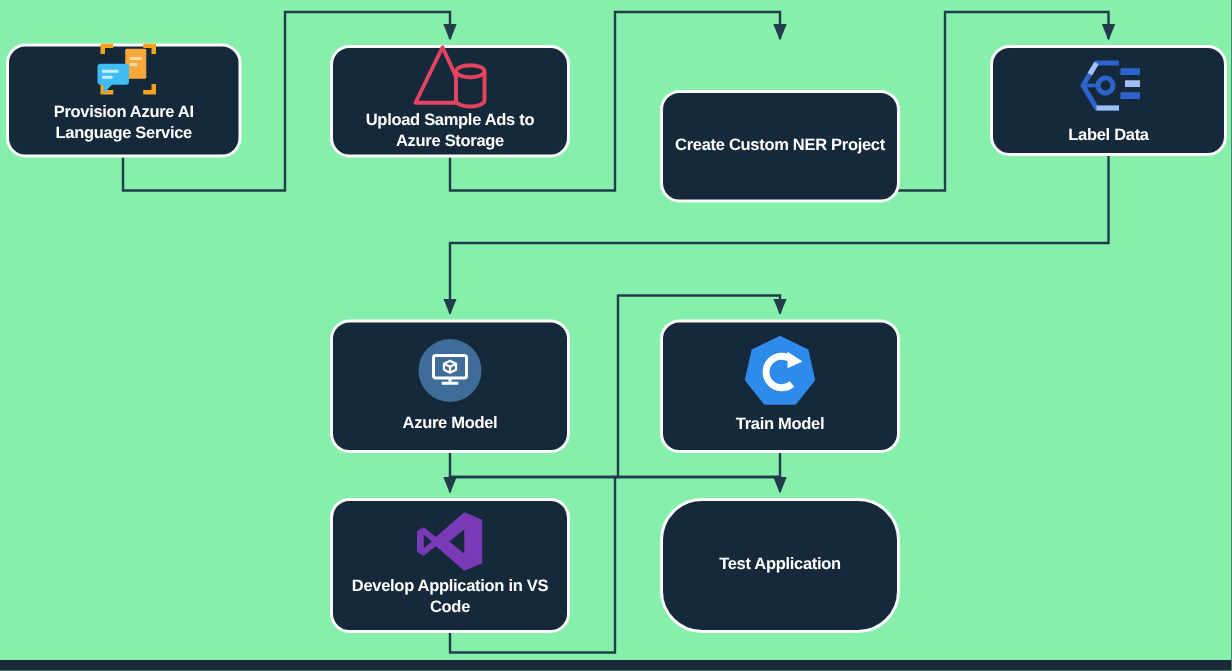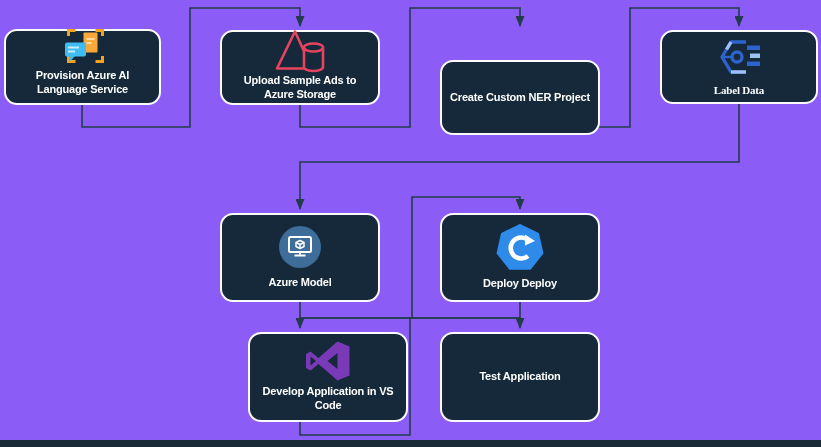--- a/index.html
+++ b/index.html
@@ -1,47 +1,47 @@
 <!DOCTYPE html>
 <html><head>
 <meta charset="utf-8">
 <style>
   html,body{margin:0;padding:0;background:#20323f;}
   .canvas{
     position:relative;width:821px;height:447px;overflow:hidden;
-    background:#8b5cf6;
+    background:#86efac;
     font-family:"Liberation Sans", sans-serif;
   }
   .edge-layer{position:absolute;left:0;top:0;width:821px;height:447px;}
   .node{
     position:absolute;box-sizing:border-box;
     background:#15293a;border:2px solid #fafafa;border-radius:13px;
     display:flex;flex-direction:column;align-items:center;justify-content:center;
     color:#ffffff;text-align:center;padding:3px 6px;
   }
   .node .label{
     font-size:11px;font-weight:700;line-height:1.27;letter-spacing:-0.2px;
     color:#ffffff;
   }
   .icon{display:flex;align-items:center;justify-content:center;}
   
   .n-provision{left:4px;top:29px;width:157px;height:76px;}
   .n-provision .icon{margin-top:-9px;margin-bottom:2px;}
   .n-upload{left:220px;top:30px;width:160px;height:75px;}
   .n-upload .icon{margin-top:-4px;margin-bottom:1px;}
   .n-ner{left:440px;top:30px;width:160px;height:75px;margin-top:30px;}
-  .n-label{left:660px;top:30px;width:158px;height:74px;font-family:Liberation Serif, serif;}
+  .n-label{left:660px;top:30px;width:158px;height:74px;}
   .n-label .icon{margin-bottom:7px;}
   .n-train{left:220px;top:213px;width:160px;height:89px;}
   .n-train .icon{margin-bottom:7px;}
   .n-deploy{left:440px;top:213px;width:160px;height:89px;}
   .n-deploy .icon{margin-bottom:5px;}
-  .n-develop{left:220px;top:332px;width:160px;height:90px;margin-left:28px;}
+  .n-develop{left:220px;top:332px;width:160px;height:90px;}
   .n-develop .icon{margin-bottom:4px;}
-  .n-test{left:440px;top:332px;width:160px;height:90px;}
+  .n-test{left:440px;top:332px;width:160px;height:90px;border-radius:28px;}
   .bottom-bar{position:absolute;left:0;bottom:0;width:821px;height:7px;background:#1a2a36;}
 </style>
 </head>
 <body>
 
 <div class="canvas">
 
   <svg class="edge-layer" width="821" height="447" viewBox="0 0 821 447">
     <defs>
       <marker id="arrow" markerUnits="userSpaceOnUse" markerWidth="11" markerHeight="9" refX="10" refY="4.5" orient="auto">
@@ -129,21 +129,21 @@
   </div>
 
   <div class="node n-deploy">
     <span class="icon">
       <svg width="48" height="48" viewBox="0 0 48 48">
         <polygon points="24,1.5 41.6,10 45.9,29 33.8,44.3 14.2,44.3 2.1,29 6.4,10" fill="#2e8bea" stroke="#2e8bea" stroke-width="3" stroke-linejoin="round"></polygon>
         <path d="M32,16 A10.5,10.5 0 1 0 32,32" fill="none" stroke="#ffffff" stroke-width="4.6"></path>
         <polygon points="29,10.5 39,17 29,21.5" fill="#ffffff"></polygon>
       </svg>
     </span>
-    <span class="label">Deploy Deploy</span>
+    <span class="label">Train Model</span>
   </div>
 
   <div class="node n-develop">
     <span class="icon">
       <svg width="46" height="40" viewBox="0 0 46 40">
         <path fill="#7a3ab8" fill-rule="evenodd" d="M32.5,0.5 L44.5,5.5 L44.5,34.5 L32.5,39.5 L13.5,23 L5.5,29.5 L1,27 L1,13 L5.5,10.5 L13.5,17 Z
                  M32.5,12 L22.5,20 L32.5,28 Z
                  M5.5,15.5 L5.5,24.5 L11,20 Z"></path>
       </svg>
     </span>

